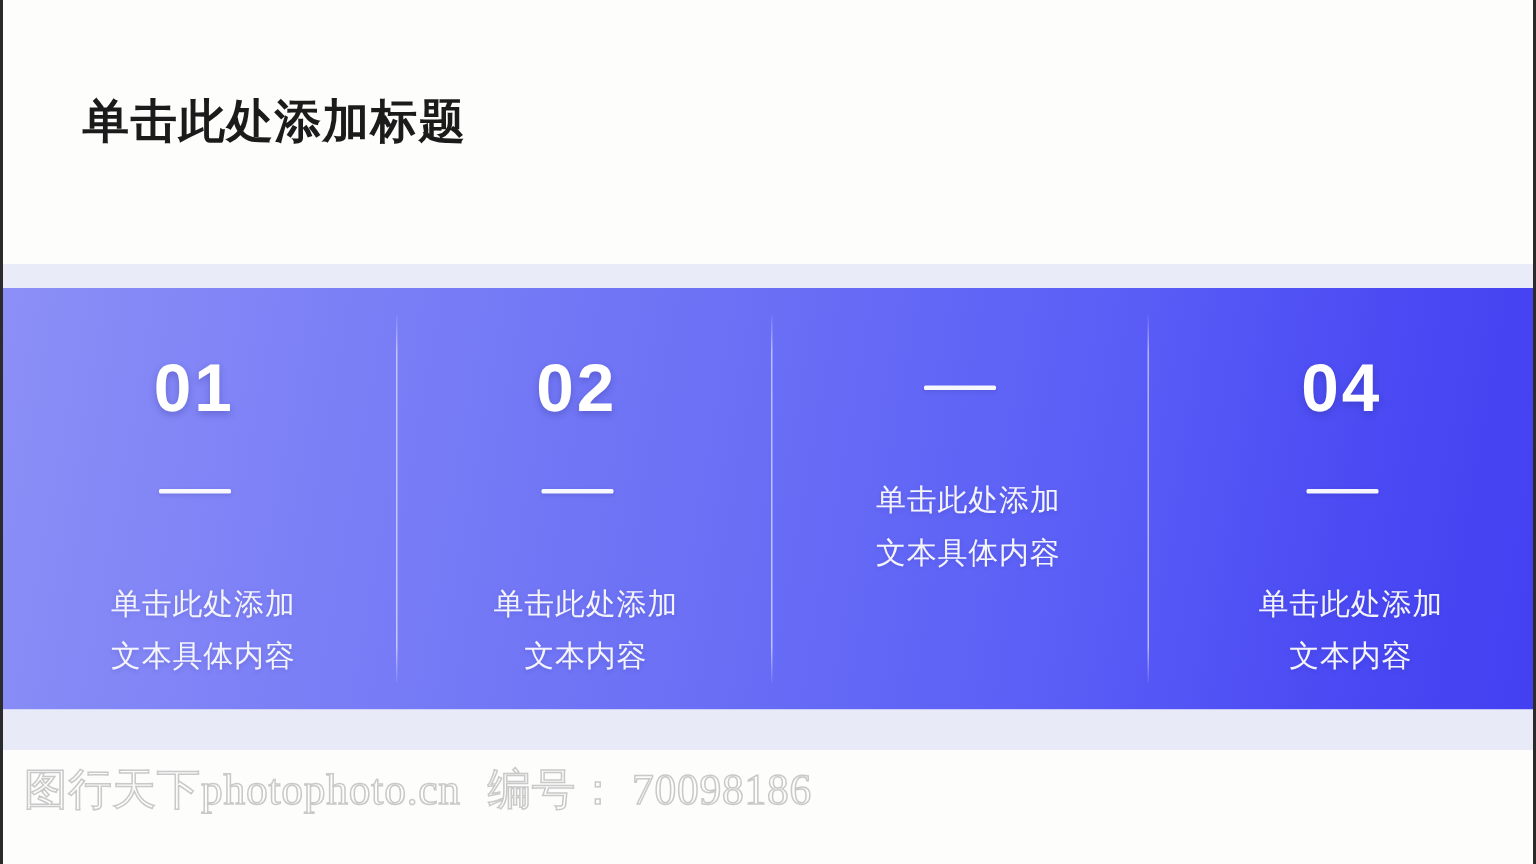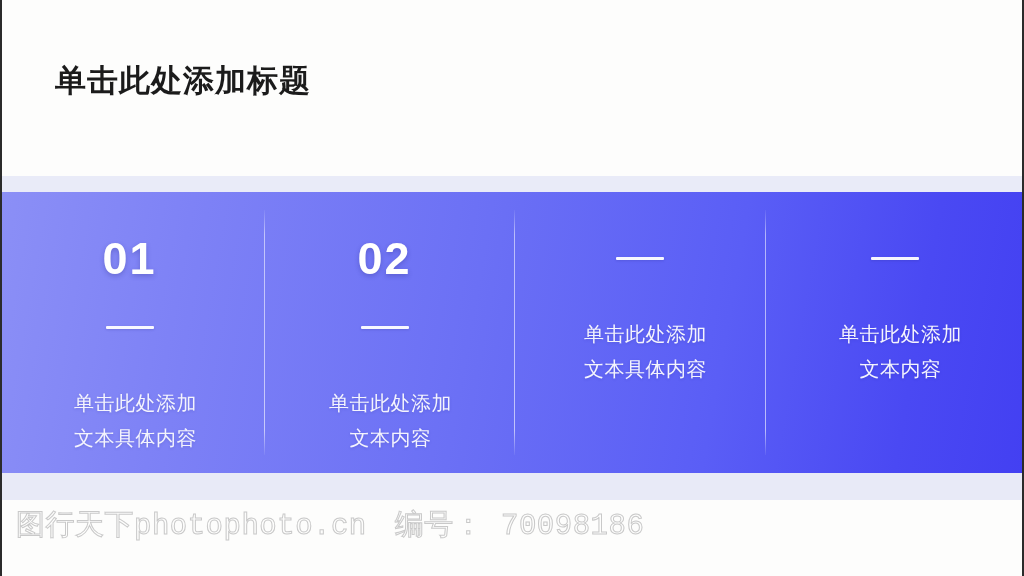--- a/index.html
+++ b/index.html
@@ -151,21 +151,21 @@
   .watermark {
     position: absolute;
     left: 14px;
     top: 8px;
     font-size: 29px;
     line-height: 38px;
     color: transparent;
     -webkit-text-stroke: 1px #c9c9c9;
     letter-spacing: 0.5px;
     white-space: nowrap;
-    font-family: Liberation Mono, monospace;
+    font-family: Liberation Serif, serif;
   }
   .watermark .wm-id {
     margin-left: 10px;
   }
 </style>
 </head>
 <body>
 
 <div class="slide">
 
@@ -203,20 +203,21 @@
 
       <div class="column">
         <div class="col-rule"></div>
         <div class="col-body">
           <span class="line">单击此处添加</span>
           <span class="line">文本具体内容</span>
         </div>
       </div>
 
       <div class="column">
+        <div class="col-number">04</div>
         <div class="col-rule"></div>
         <div class="col-body">
           <span class="line">单击此处添加</span>
           <span class="line">文本内容</span>
         </div>
       </div>
 
     </div>
   </div>
 

